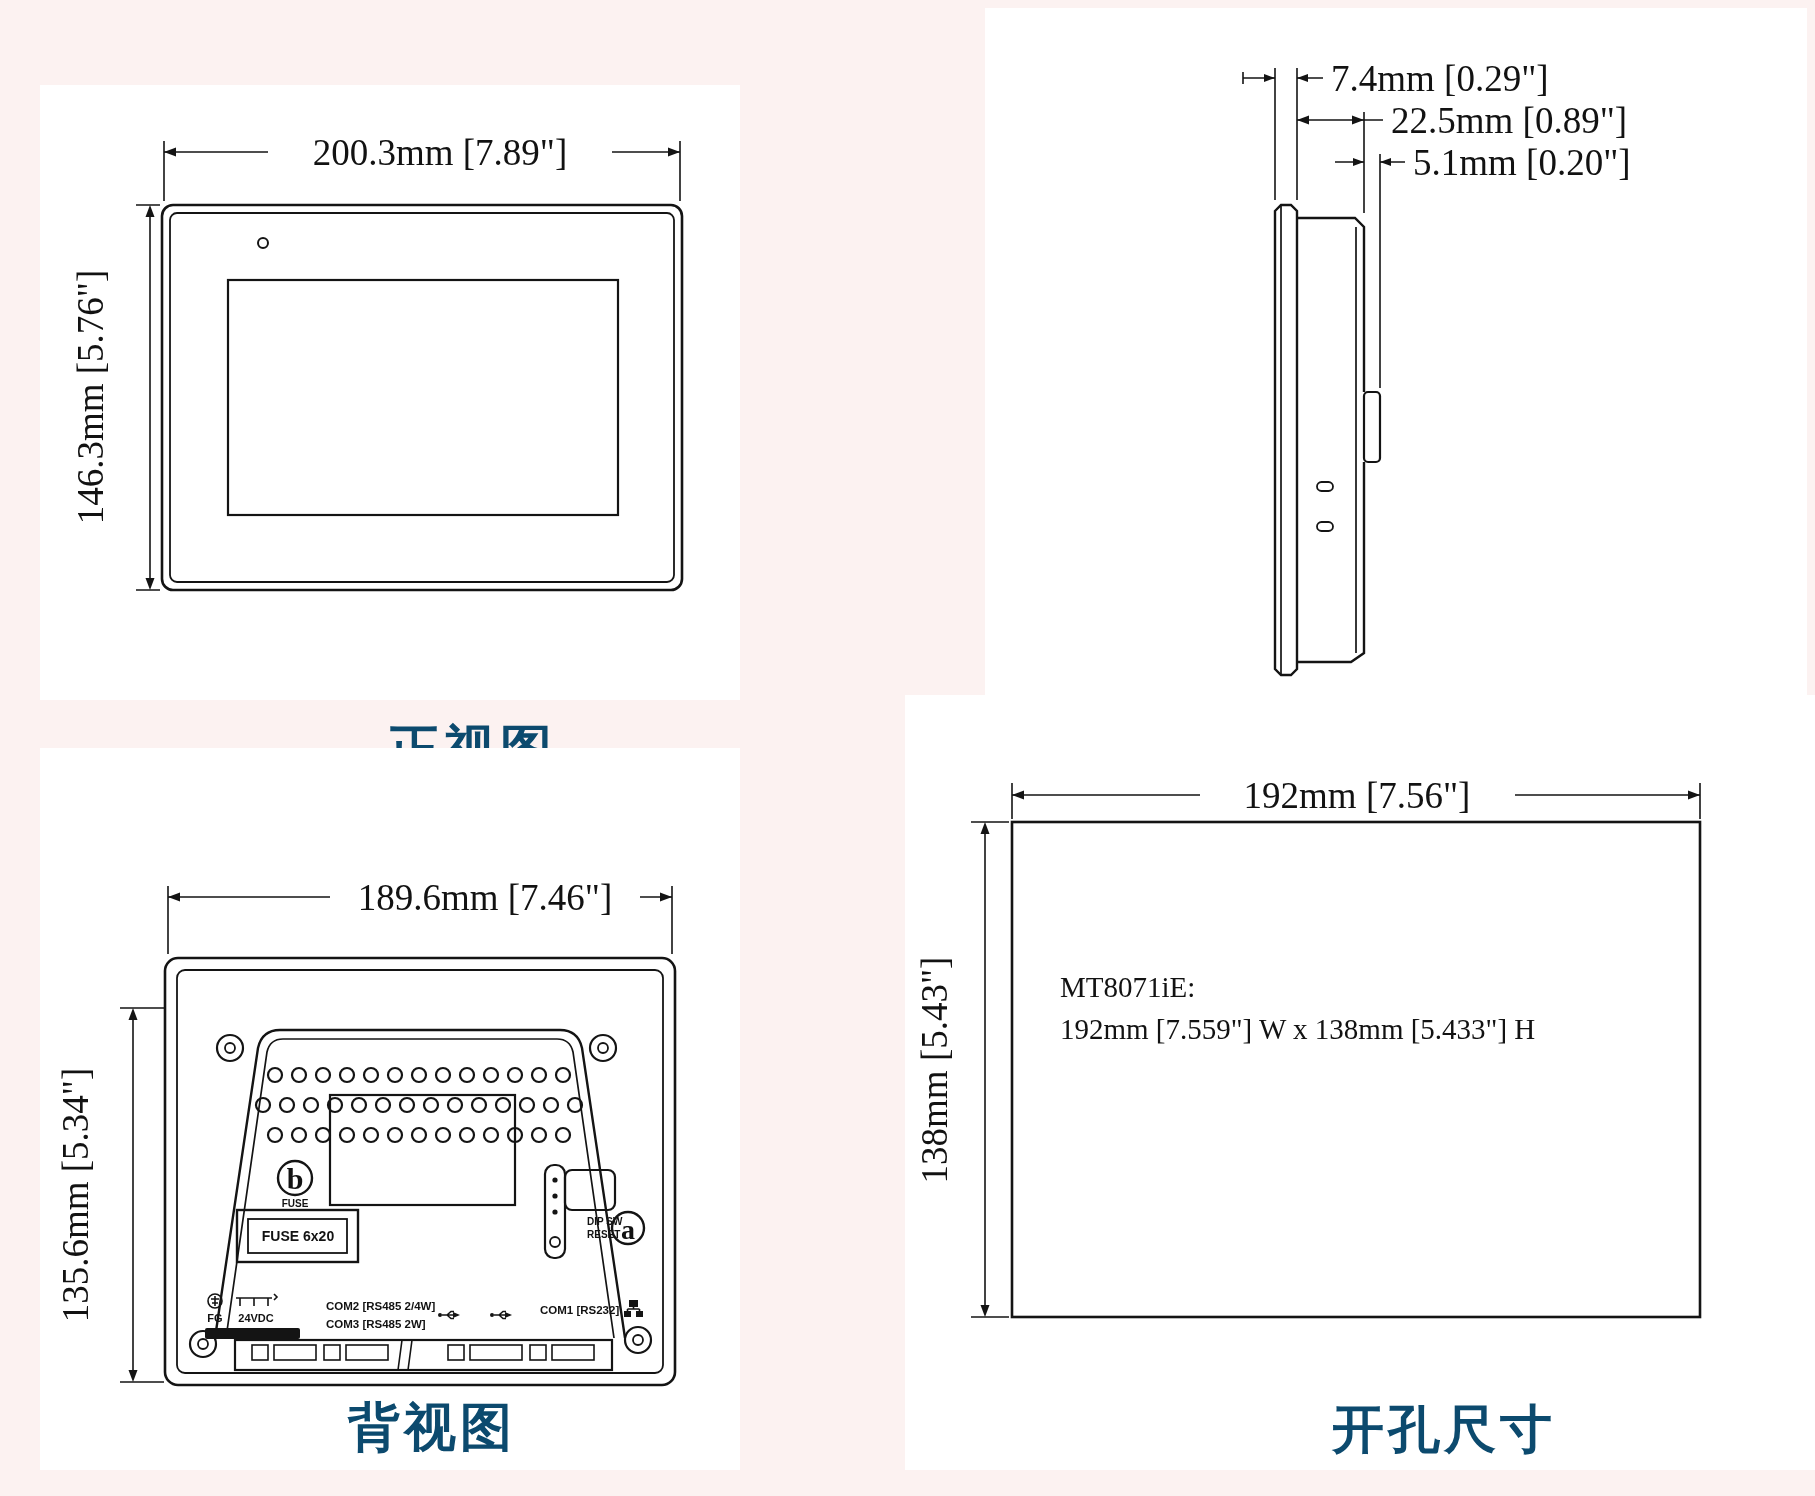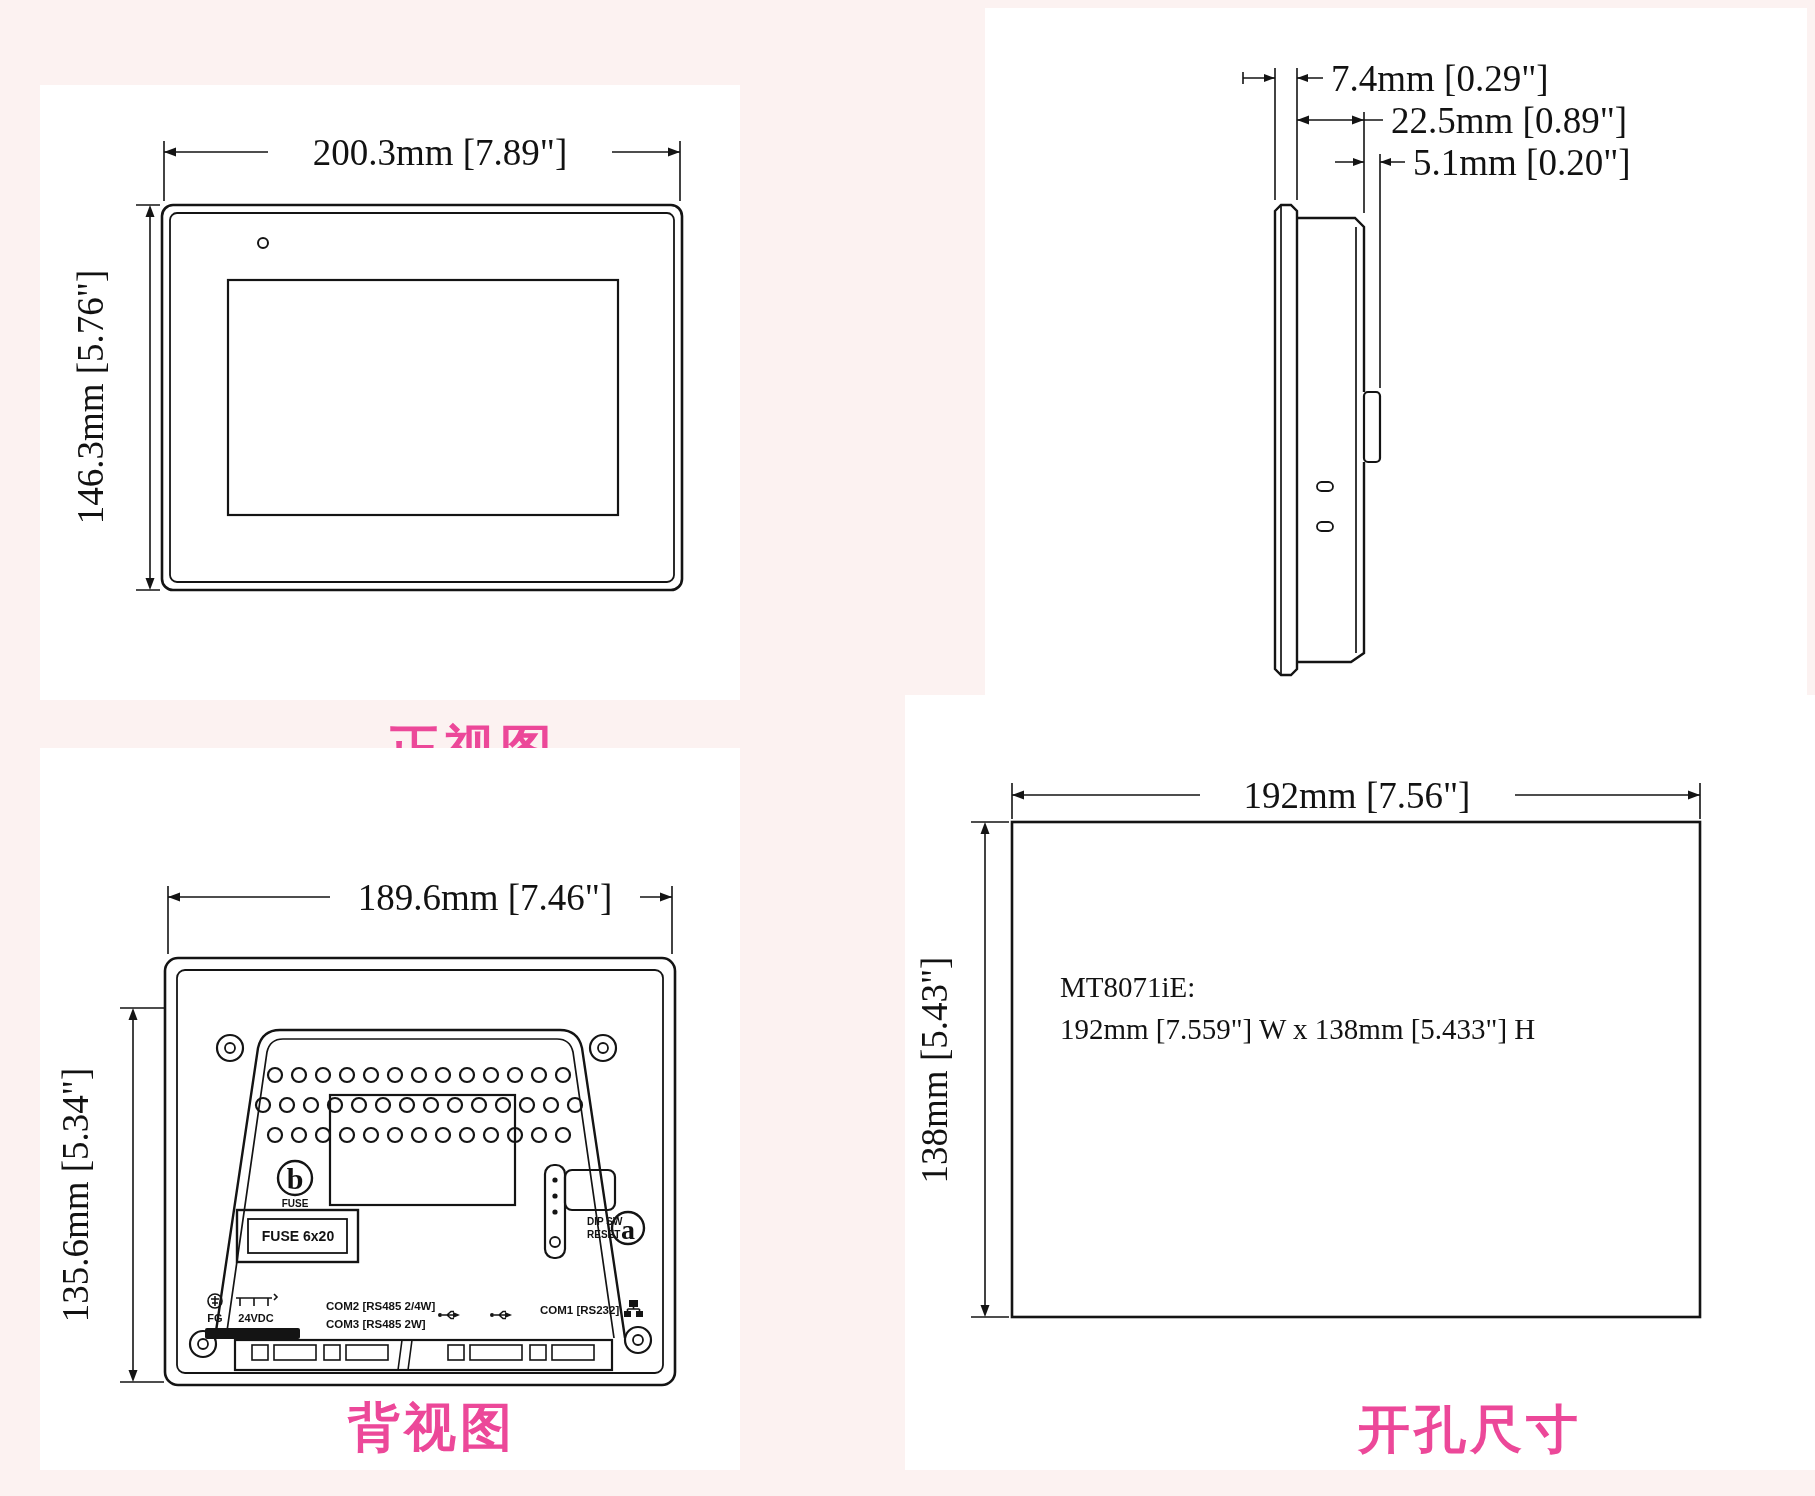--- a/index.html
+++ b/index.html
@@ -1,21 +1,21 @@
 <!DOCTYPE html>
 <html><head>
 <meta charset="utf-8">
 <style>
   html,body{margin:0;padding:0;}
   body{width:1815px;height:1496px;position:relative;background:#fcf2f1;
        font-family:"Liberation Sans",sans-serif;}
   .panel{position:absolute;background:#ffffff;}
   .panel svg{display:block;position:absolute;left:0;top:0;}
   .caption{position:absolute;font-weight:700;font-size:52px;letter-spacing:4px;
-           color:#ec4899;white-space:nowrap;transform:translateX(-50%);
+           color:#0c4a6e;white-space:nowrap;transform:translateX(-50%);
            font-family:"Liberation Sans",sans-serif;text-align:center;}
   .dimtext{font-family:"Liberation Serif",serif;font-size:37px;fill:#121212;}
   .notetext{font-family:"Liberation Serif",serif;font-size:29px;fill:#121212;}
   .lbl{font-family:"Liberation Sans",sans-serif;font-weight:700;fill:#121212;}
   .marker{font-family:"Liberation Serif",serif;font-weight:700;fill:#121212;}
   .ln{stroke:#141414;fill:none;}
   .thin{stroke:#141414;stroke-width:1.6;fill:none;}
   .arr{fill:#141414;stroke:none;}
 </style>
 </head>
@@ -276,14 +276,14 @@
       <path class="arr" d="M80,127 L75.5,139 H84.5 Z"></path>
       <path class="arr" d="M80,622 L75.5,610 H84.5 Z"></path>
       <text class="dimtext" x="42" y="375" text-anchor="middle" transform="rotate(-90 42 375)">138mm [5.43"]</text>
     </g>
 
     <g>
       <text class="notetext" x="155" y="302">MT8071iE:</text>
       <text class="notetext" x="155" y="344">192mm [7.559"] W x 138mm [5.433"] H</text>
     </g>
   </svg>
-  <div class="caption" style="left:565px;top:700px;">开孔尺寸</div>
+  <div class="caption" style="left:539px;top:700px;">开孔尺寸</div>
 </div>
 
 </body></html>

